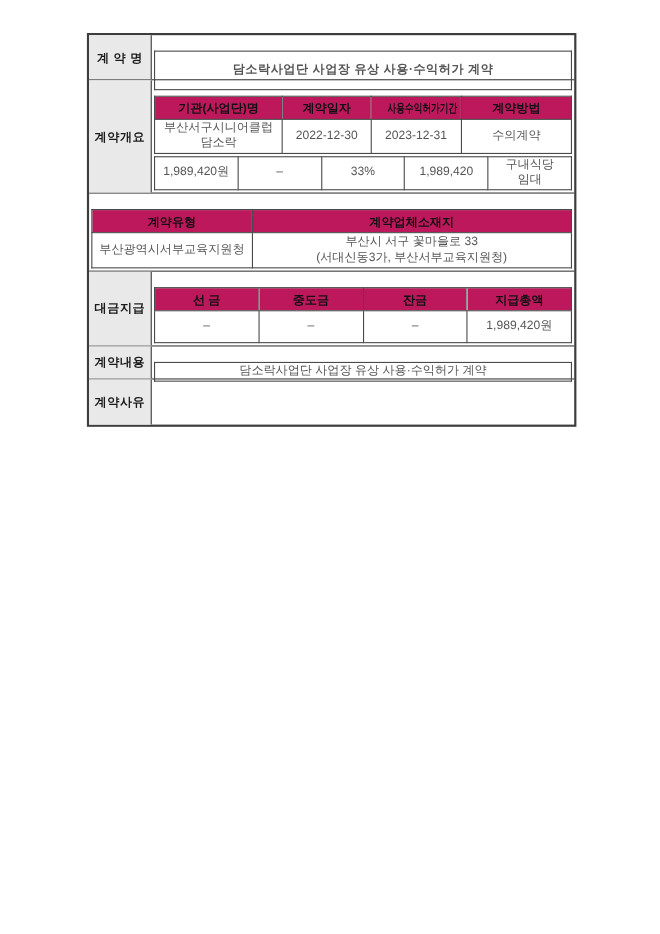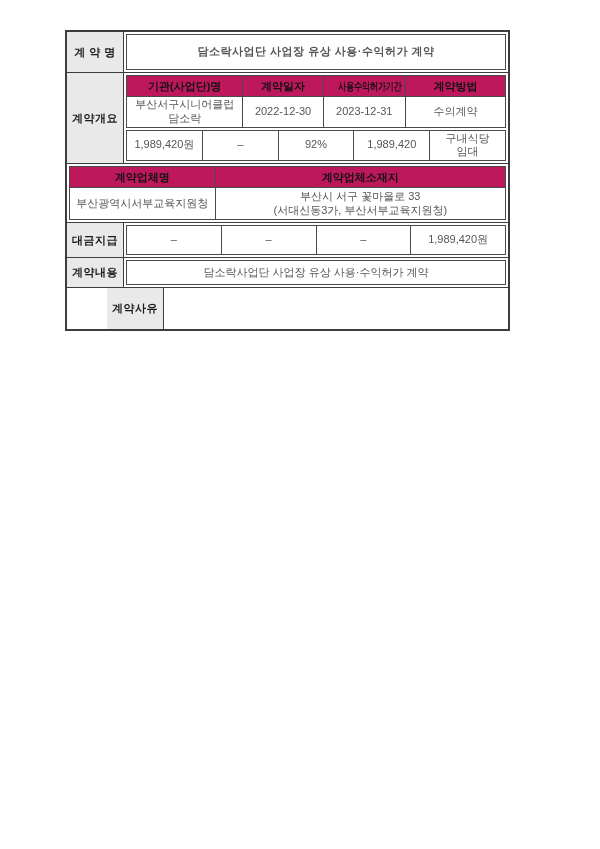--- a/index.html
+++ b/index.html
@@ -9,21 +9,21 @@
   }
   body {
     width: 600px;
     height: 849px;
     position: relative;
     font-family: "Liberation Sans", sans-serif;
     color: #1a1a1a;
   }
   .sheet {
     position: absolute;
-    left: 65px;
+    left: 79px;
     top: 30px;
     width: 441px;
     border: 2px solid #3d3d3d;
     background: #ffffff;
   }
   .outer-row {
     display: flex;
     align-items: stretch;
     border-bottom: 1px solid #3d3d3d;
   }
@@ -41,20 +41,21 @@
     text-align: center;
     letter-spacing: 0.5px;
   }
   .content-cell {
     flex: 1;
     padding: 2px;
     display: flex;
     flex-direction: column;
     gap: 2px;
     min-width: 0;
+    margin-top: 12px;
   }
   table.inner {
     width: 100%;
     border-collapse: collapse;
     table-layout: fixed;
     flex: 1;
   }
   table.inner th, table.inner td {
     border: 1px solid #4a4a4a;
     text-align: center;
@@ -76,21 +77,21 @@
   }
   .title-box td {
     font-weight: bold;
     color: #111111;
     font-size: 12px;
     height: 32px;
     letter-spacing: 0.5px;
   }
   .row-name    { height: 40px; }
   .row-content { height: 29px; }
-  .row-reason  { height: 41px; padding-left: 40px; }
+  .row-reason  { height: 41px; }
   .info-data td  { height: 27px; }
   .price-data td { height: 26px; }
   .target-data td{ height: 29px; }
   .pay-data td   { height: 26px; }
   .content-box td, .reason-box td { color: #444444; font-size: 11px; }
   .reason-box td { line-height: 1.3; }
   .squeeze {
     display: inline-block;
     transform: scaleX(0.72);
     transform-origin: center;
@@ -138,53 +139,59 @@
           <td>2023-12-31</td>
           <td>수의계약</td>
         </tr>
       </tbody>
         </table>
       <table class="inner">
         <tbody>
         <tr class="price-data">
           <td>1,989,420원</td>
           <td>–</td>
-          <td>92%</td>
+          <td>33%</td>
           <td>1,989,420</td>
           <td>구내식당
 임대</td>
         </tr>
       </tbody>
         </table>
     </div>
   </div>
 
   <div class="outer-row">
     <div class="content-cell">
       <table class="inner">
         <tbody>
             <tr>
-          <th class="cT1">계약업체명</th>
+          <th class="cT1">계약유형</th>
           <th class="cT2">계약업체소재지</th>
         </tr>
         <tr class="target-data">
           <td>부산광역시서부교육지원청</td>
           <td>부산시 서구 꽃마을로 33
 (서대신동3가, 부산서부교육지원청)</td>
         </tr>
       </tbody>
         </table>
     </div>
   </div>
 
   <div class="outer-row">
     <div class="label-cell">대금지급</div>
     <div class="content-cell">
       <table class="inner">
         <tbody>
+            <tr>
+          <th class="cP">선 금</th>
+          <th class="cP">중도금</th>
+          <th class="cP">잔금</th>
+          <th class="cP">지급총액</th>
+        </tr>
         <tr class="pay-data">
           <td>–</td>
           <td>–</td>
           <td>–</td>
           <td>1,989,420원</td>
         </tr>
       </tbody>
         </table>
     </div>
   </div>

